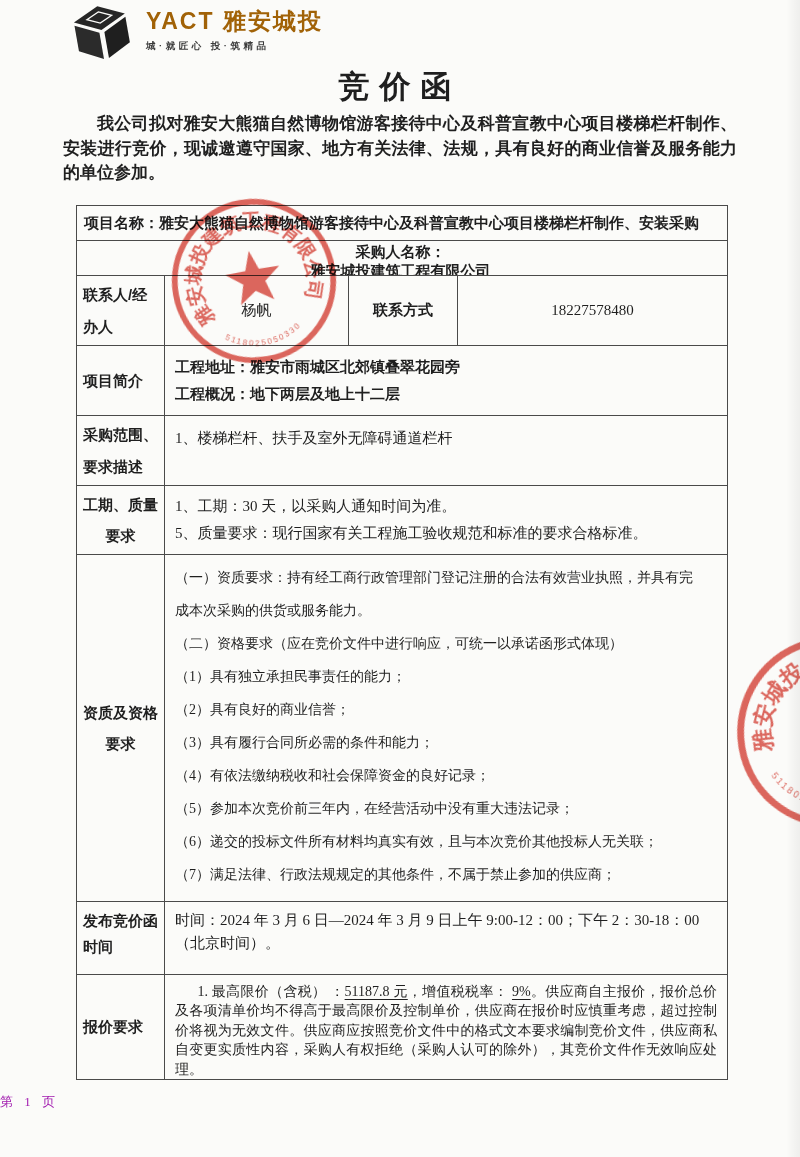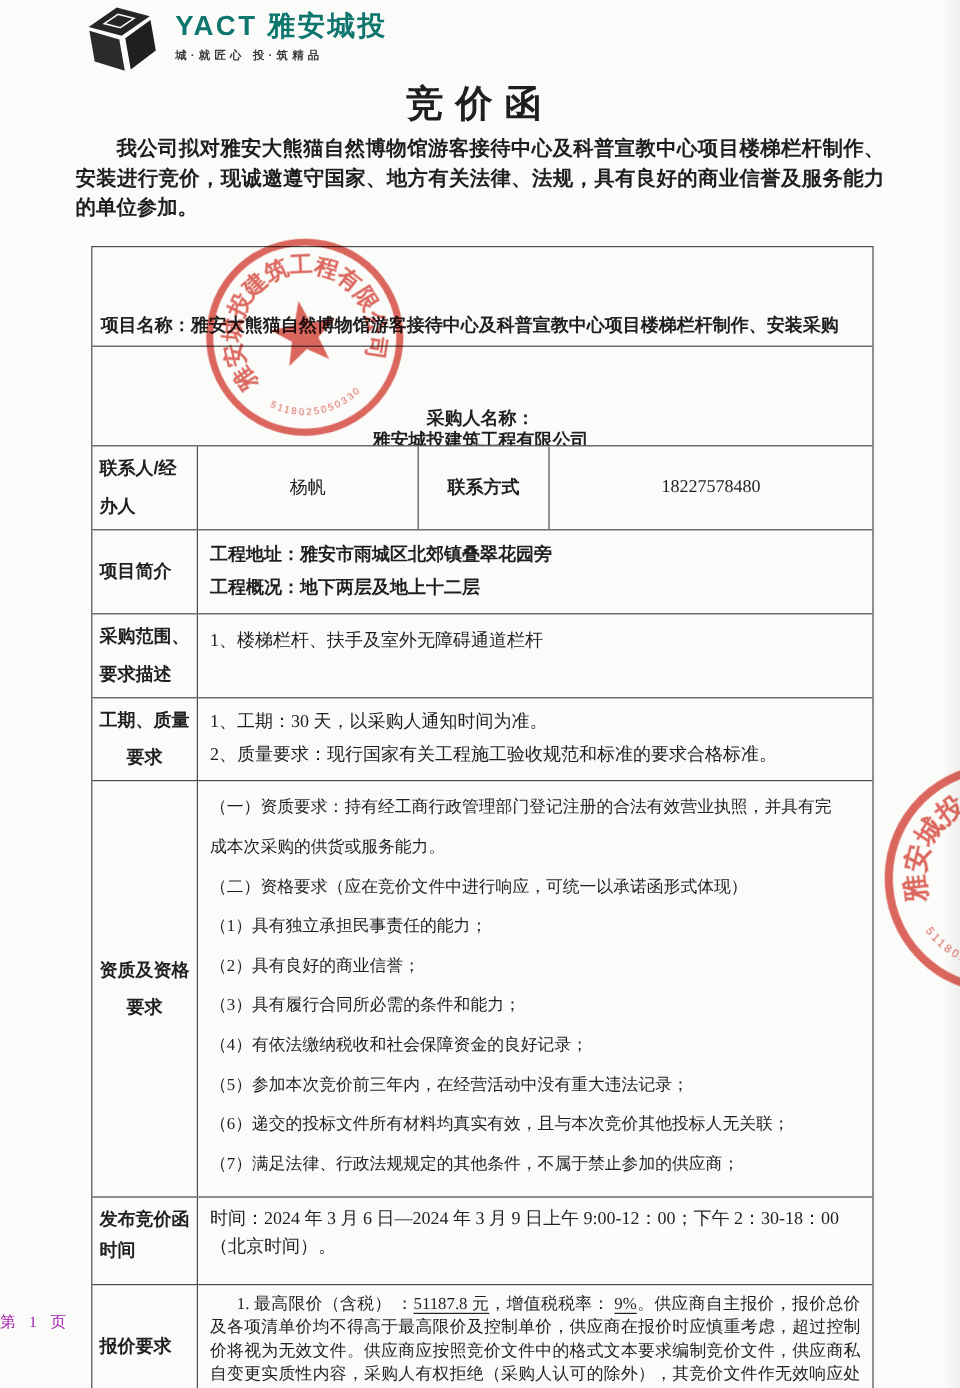--- a/index.html
+++ b/index.html
@@ -13,21 +13,21 @@
     content:""; position:absolute; top:0; right:0; width:14px; height:100%;
     background:linear-gradient(to right, rgba(0,0,0,0) 0%, rgba(0,0,0,0.05) 100%);
     pointer-events:none;
   }
 
   
   .logo{position:absolute; left:70px; top:4px; display:flex; align-items:flex-start; filter:blur(.3px);}
   .logo-cube{width:64px; height:58px; margin-right:12px;}
   .logo-textblock{padding-top:6px;}
   .logo-brand{font-family:"Liberation Sans","DejaVu Sans",sans-serif; font-weight:bold;
-    font-size:23px; letter-spacing:2px; color:#0f766e; line-height:1;}
+    font-size:23px; letter-spacing:2px; color:#a16207; line-height:1;}
   .logo-tagline{font-family:"Liberation Sans","DejaVu Sans",sans-serif; font-size:9.5px;
     letter-spacing:3.5px; color:#3a3a3a; margin-top:7px; font-weight:bold;}
 
   
   .doc-title{position:absolute; left:0; top:66px; width:100%; text-align:center;
     font-size:31px; font-weight:bold; letter-spacing:10px;}
   .intro{position:absolute; left:63px; top:112px; width:674px;
     font-size:17px; line-height:24.5px; font-weight:600;
     text-align:justify; text-indent:2em;}
 
@@ -39,21 +39,21 @@
   .cell{box-sizing:border-box; overflow:hidden;}
   .label-cell{width:88px; flex:0 0 88px; border-right:1px solid #4a4a4a;
     font-family:"Liberation Sans","DejaVu Sans",sans-serif; font-weight:bold; font-size:15px;
     display:flex; align-items:center; padding:2px 6px; line-height:2.1;}
   .label-center{text-align:center;}
   .label-top{align-items:flex-start; padding-top:6px; line-height:1.75;}
   .content-cell{flex:1 1 auto; padding:2px 10px;}
   .v-center{display:flex; align-items:center;}
   .boldsans{font-family:"Liberation Sans","DejaVu Sans",sans-serif; font-weight:bold; font-size:15px;}
 
-  .row-h36{height:35px;margin-top:48px;}
+  .row-h36{height:35px;}
   .row-h70{height:70px;}
   .row-h69{height:69px;}
   .row-qual{height:347px;}
   .row-announce{height:73px;}
   .row-quote{height:104px;}
 
   .contact-name{width:184px; flex:0 0 184px; border-right:1px solid #4a4a4a;
     display:flex; align-items:center; justify-content:center; font-size:15px;}
   .contact-method{width:109px; flex:0 0 109px; border-right:1px solid #4a4a4a;
     display:flex; align-items:center; justify-content:center;}
@@ -135,21 +135,21 @@
 
     <div class="t-row row-h70">
       <div class="cell label-cell">采购范围、要求描述</div>
       <div class="cell content-cell scope-line">1、楼梯栏杆、扶手及室外无障碍通道栏杆</div>
     </div>
 
     <div class="t-row row-h69">
       <div class="cell label-cell label-center">工期、质量要求</div>
       <div class="cell content-cell sched">
         <div>1、工期：30 天，以采购人通知时间为准。</div>
-        <div>2、质量要求：现行国家有关工程施工验收规范和标准的要求合格标准。</div>
+        <div>5、质量要求：现行国家有关工程施工验收规范和标准的要求合格标准。</div>
       </div>
     </div>
 
     <div class="t-row row-qual">
       <div class="cell label-cell label-center">资质及资格要求</div>
       <div class="cell content-cell qual">
         <div class="q-line">（一）资质要求：持有经工商行政管理部门登记注册的合法有效营业执照，并具有完</div>
         <div class="q-line">成本次采购的供货或服务能力。</div>
         <div class="q-line">（二）资格要求（应在竞价文件中进行响应，可统一以承诺函形式体现）</div>
         <div class="q-line">（1）具有独立承担民事责任的能力；</div>

